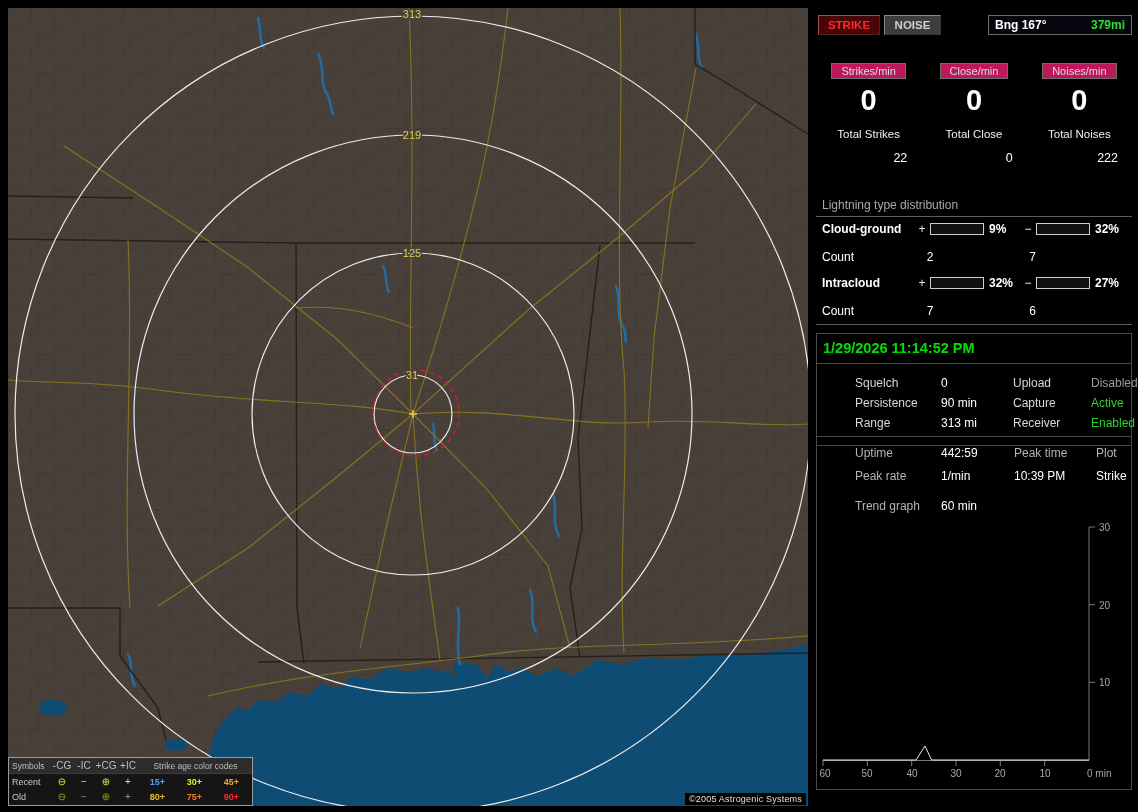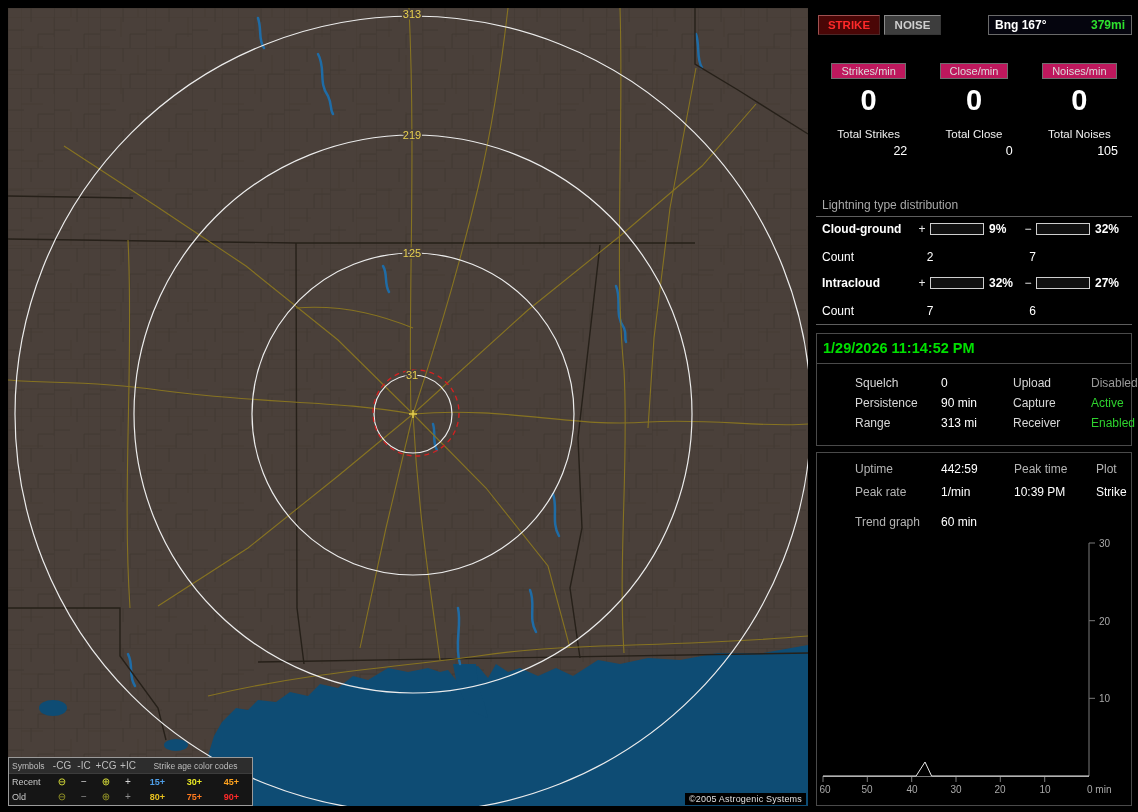--- a/index.html
+++ b/index.html
@@ -27,21 +27,21 @@
 
   .btn { position:absolute; top:7px; height:20px; font-weight:bold; font-size:11.5px; border:1px outset #8a8a8a; font-family:inherit; cursor:pointer; }
   .strike { left:2px; width:62px; background:#4a0606; color:#ff2a2a; border-color:#a05050; }
   .noise { left:68px; width:57px; background:#3d3d3d; color:#cfcfcf; }
   .bearing { position:absolute; left:172px; top:7px; width:144px; height:20px; background:#05050e; border:1px solid #6a6a6a; display:flex; justify-content:space-between; align-items:center; padding:0 6px; font-weight:bold; font-size:12px; }
 
   .cols { position:absolute; top:55px; left:0; width:316px; display:grid; grid-template-columns:1fr 1fr 1fr; text-align:center; }
   .counter-btn { display:inline-block; background:#be185d; border:1px solid #6e6e6e; color:#dcdcdc; font-size:11px; padding:1px 9px; }
   .big-zero { font-size:29px; font-weight:bold; margin-top:5px; line-height:32px; }
   .total-label { font-size:11.5px; margin-top:12px; color:#f0f0f0; }
-  .total-value { font-size:12.5px; margin-top:4px; text-align:right; padding-right:14px; }
+  .total-value { font-size:12.5px; margin-top:11px; text-align:right; padding-right:14px; }
 
   .dist-title { position:absolute; top:190px; left:6px; color:#a9a9a9; font-size:12px; }
   .hline { position:absolute; left:0; width:316px; border-top:1px solid #5e5e5e; }
   .drow { position:absolute; left:0; width:316px; display:flex; align-items:center; padding-left:6px; }
   .dlabel { width:92px; font-weight:bold; font-size:12px; }
   .dsign { width:16px; text-align:center; font-size:12px; color:#e8e8e8; }
   .bar { width:54px; height:12px; border:1px solid #cfcfcf; background:#101010; overflow:hidden; }
   .bar-fill { height:100%; }
   .dpct { width:36px; font-weight:bold; padding-left:5px; font-size:12px; }
   .crow { position:absolute; left:0; width:316px; display:flex; padding-left:6px; font-size:12px; }
@@ -49,21 +49,21 @@
   .ccount { width:106px; }
 
   .secB { position:absolute; top:325px; left:0; width:316px; height:113px; border:1px solid #4a4a4a; }
   .datetime { height:30px; line-height:28px; padding-left:6px; color:#00e000; font-weight:bold; font-size:14.5px; border-bottom:1px solid #4a4a4a; }
   .srow { position:absolute; left:0; width:314px; height:16px;margin-left:32px; }
   .sl  { position:absolute; left:6px;  color:#d8d8d8; }
   .sv  { position:absolute; left:92px; color:#fff; }
   .sl2 { position:absolute; left:164px; color:#d8d8d8; }
   .sv2 { position:absolute; left:242px; }
 
-  .secC { position:absolute; top:444px; left:0; width:316px; height:354px; border:1px solid #4a4a4a; }
+  .secC { position:absolute; top:428px; left:0; width:316px; height:354px; border:1px solid #4a4a4a; }
   .stl  { position:absolute; left:6px;  color:#b4b4b4; }
   .stv  { position:absolute; left:92px; color:#fff; }
   .stl2 { position:absolute; left:165px; color:#b4b4b4; }
   .stv2 { position:absolute; left:247px; color:#fff; }
   .trend { position:absolute; left:0; top:84px; }
 </style>
 </head>
 <body>
 
 <div class="screen">
@@ -203,21 +203,21 @@
       <div>
         <span class="counter-btn">Close/min</span>
         <div class="big-zero">0</div>
         <div class="total-label">Total Close</div>
         <div class="total-value">0</div>
       </div>
       <div>
         <span class="counter-btn">Noises/min</span>
         <div class="big-zero">0</div>
         <div class="total-label">Total Noises</div>
-        <div class="total-value">105</div>
+        <div class="total-value">222</div>
       </div>
     </div>
 
     <div class="dist-title">Lightning type distribution</div>
     <div class="hline" style="top:208px"></div>
 
     <div class="drow" style="top:214px">
       <span class="dlabel">Cloud-ground</span>
       <span class="dsign">+</span>
       <span class="bar"><span class="bar-fill" style="width: 9%; background: rgb(240, 32, 32);"></span></span>

